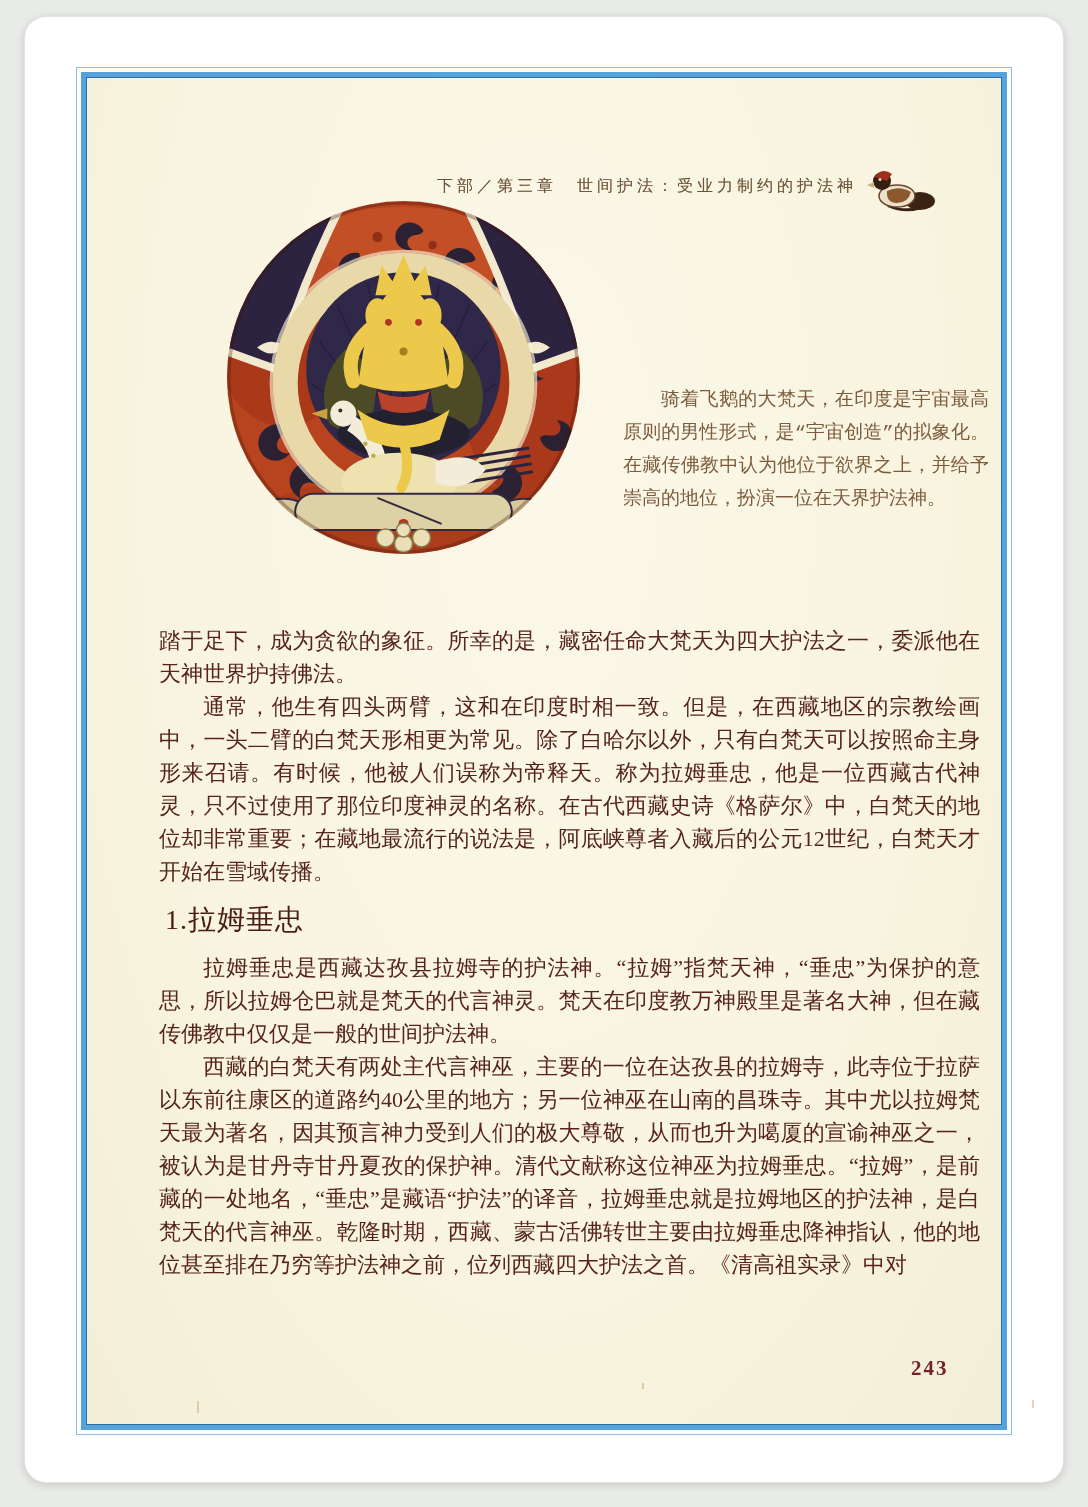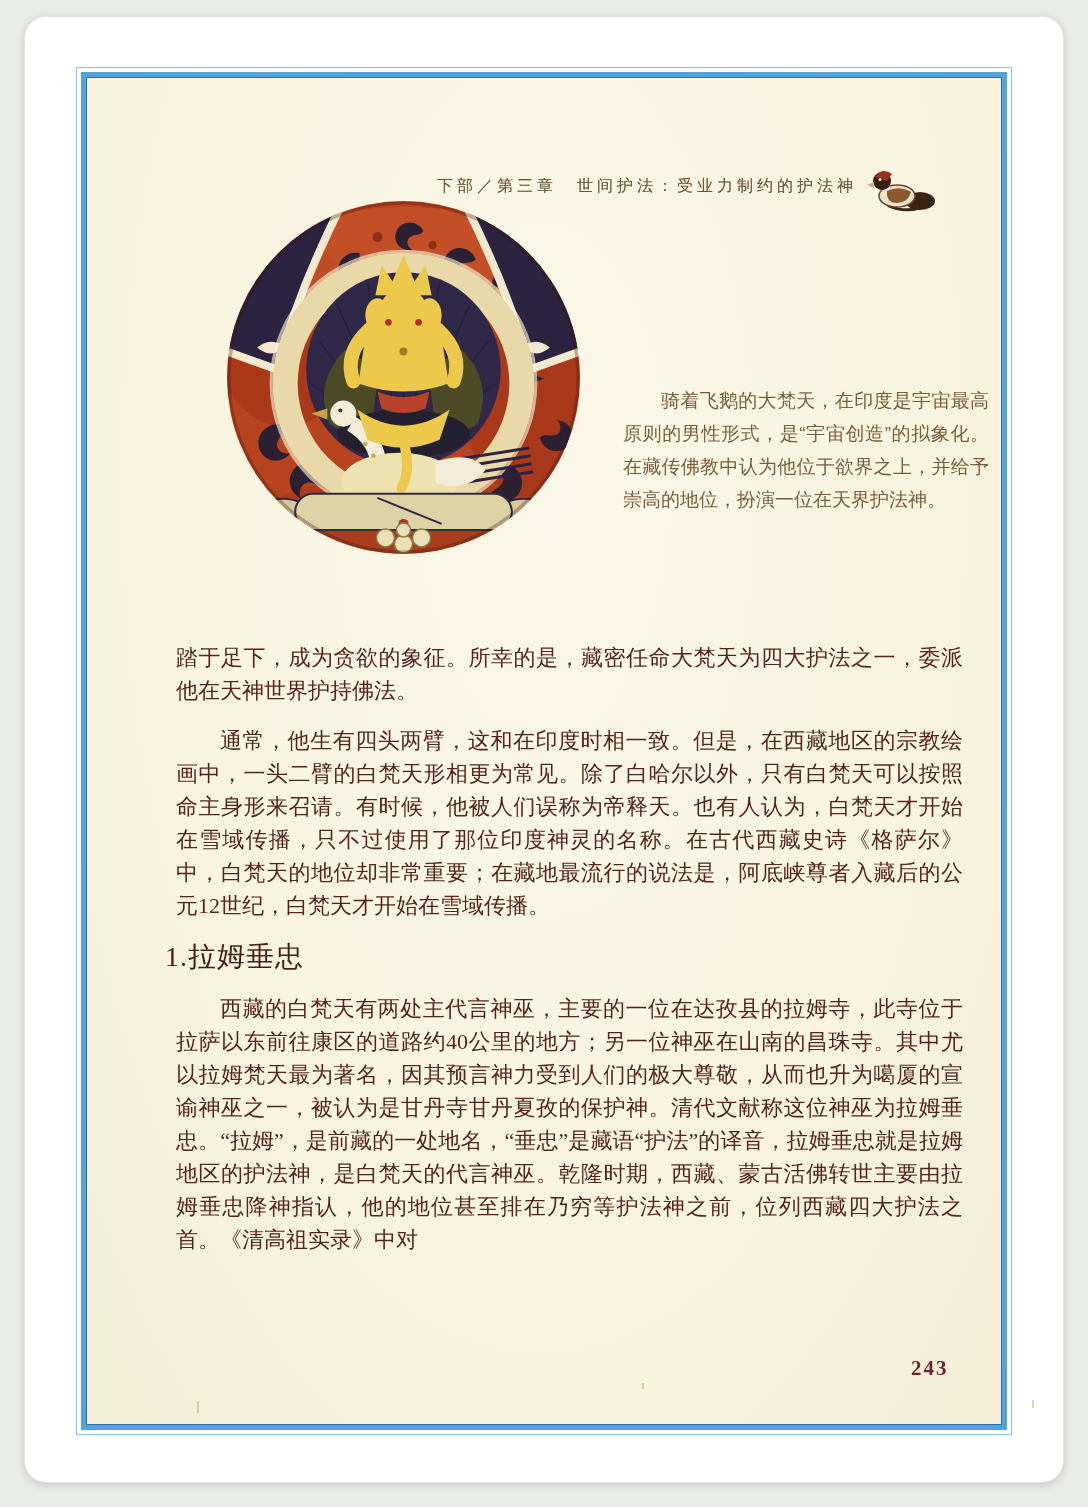--- a/index.html
+++ b/index.html
@@ -53,30 +53,30 @@
     position:absolute;left:536px;top:306px;width:366px;
   }
   .fig-caption-title{
     font-size:22px;font-weight:bold;color:#4e3322;letter-spacing:2px;
     font-family:"Liberation Sans","DejaVu Sans",sans-serif;
     margin:0 0 16px 0;
   }
   .fig-caption-body{
     font-size:19px;line-height:33px;color:#7d5c3d;
     text-align:justify;text-indent:2em;margin:0;
-    font-family:Liberation Sans, sans-serif;
+    font-family:Liberation Mono, monospace;
   }
 
   
   .body-text{
     position:absolute;left:72px;top:546px;width:821px;
     font-size:22px;line-height:33px;color:#56241d;
     text-align:justify;word-break:break-all;
   }
-  .body-text p{margin:17px;text-indent:2em;}
+  .body-text p{margin:0;text-indent:2em;}
   .body-text p.no-indent{text-indent:0;}
   .section-heading{
     font-size:28px;line-height:36px;font-weight:normal;color:#4a1d14;
     margin:14px 0 13px 6px;text-indent:0;letter-spacing:1px;
   }
 
   .page-number{
     position:absolute;left:824px;top:1278px;
     font-size:21px;font-weight:bold;color:#73232f;letter-spacing:2px;
   }
@@ -213,22 +213,23 @@
               </g>
             </svg>
           </div>
 
           <div class="fig-caption">
             <p class="fig-caption-body">骑着飞鹅的大梵天，在印度是宇宙最高原则的男性形式，是“宇宙创造”的拟象化。在藏传佛教中认为他位于欲界之上，并给予崇高的地位，扮演一位在天界护法神。</p>
           </div>
 
           <div class="body-text">
             <p class="no-indent">踏于足下，成为贪欲的象征。所幸的是，藏密任命大梵天为四大护法之一，委派他在天神世界护持佛法。</p>
-            <p>通常，他生有四头两臂，这和在印度时相一致。但是，在西藏地区的宗教绘画中，一头二臂的白梵天形相更为常见。除了白哈尔以外，只有白梵天可以按照命主身形来召请。有时候，他被人们误称为帝释天。也有人认为，白梵天才开始在雪域传播，只不过使用了那位印度神灵的名称。在古代西藏史诗《格萨尔》中，白梵天的地位却非常重要；在藏地最流行的说法是，阿底峡尊者入藏后的公元12世纪，白梵天才开始在雪域传播。</p>
+            <p>通常，他生有四头两臂，这和在印度时相一致。但是，在西藏地区的宗教绘画中，一头二臂的白梵天形相更为常见。除了白哈尔以外，只有白梵天可以按照命主身形来召请。有时候，他被人们误称为帝释天。称为拉姆垂忠，他是一位西藏古代神灵，只不过使用了那位印度神灵的名称。在古代西藏史诗《格萨尔》中，白梵天的地位却非常重要；在藏地最流行的说法是，阿底峡尊者入藏后的公元12世纪，白梵天才开始在雪域传播。</p>
             <div class="section-heading">1.拉姆垂忠</div>
+            <p>拉姆垂忠是西藏达孜县拉姆寺的护法神。“拉姆”指梵天神，“垂忠”为保护的意思，所以拉姆仓巴就是梵天的代言神灵。梵天在印度教万神殿里是著名大神，但在藏传佛教中仅仅是一般的世间护法神。</p>
             <p>西藏的白梵天有两处主代言神巫，主要的一位在达孜县的拉姆寺，此寺位于拉萨以东前往康区的道路约40公里的地方；另一位神巫在山南的昌珠寺。其中尤以拉姆梵天最为著名，因其预言神力受到人们的极大尊敬，从而也升为噶厦的宣谕神巫之一，被认为是甘丹寺甘丹夏孜的保护神。清代文献称这位神巫为拉姆垂忠。“拉姆”，是前藏的一处地名，“垂忠”是藏语“护法”的译音，拉姆垂忠就是拉姆地区的护法神，是白梵天的代言神巫。乾隆时期，西藏、蒙古活佛转世主要由拉姆垂忠降神指认，他的地位甚至排在乃穷等护法神之前，位列西藏四大护法之首。《清高祖实录》中对</p>
           </div>
 
           <div class="page-number">243</div>
 
           <div class="speck" style="left:110px;top:1323px;width:2px;height:12px;"></div>
           <div class="speck" style="left:555px;top:1305px;width:2px;height:6px;"></div>
 
           <div class="speck" style="left:945px;top:1322px;width:2px;height:8px;"></div>
 

